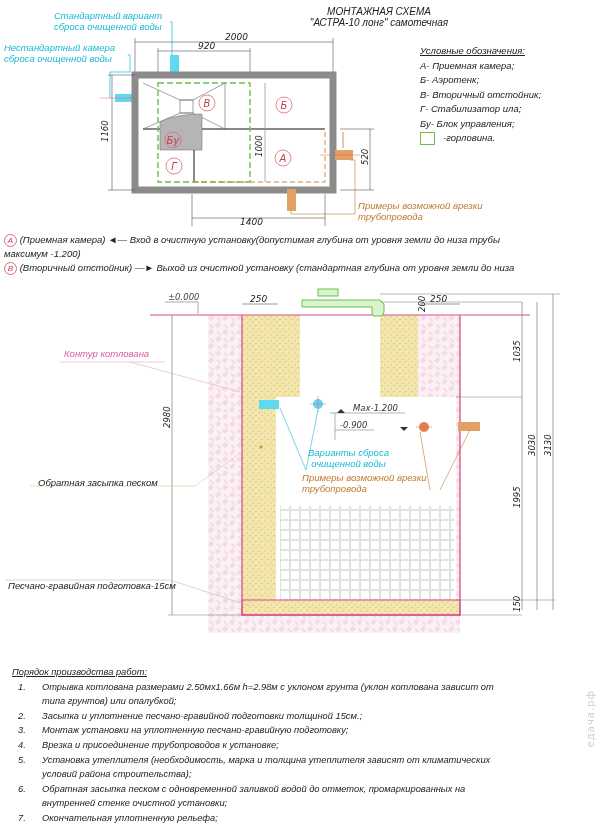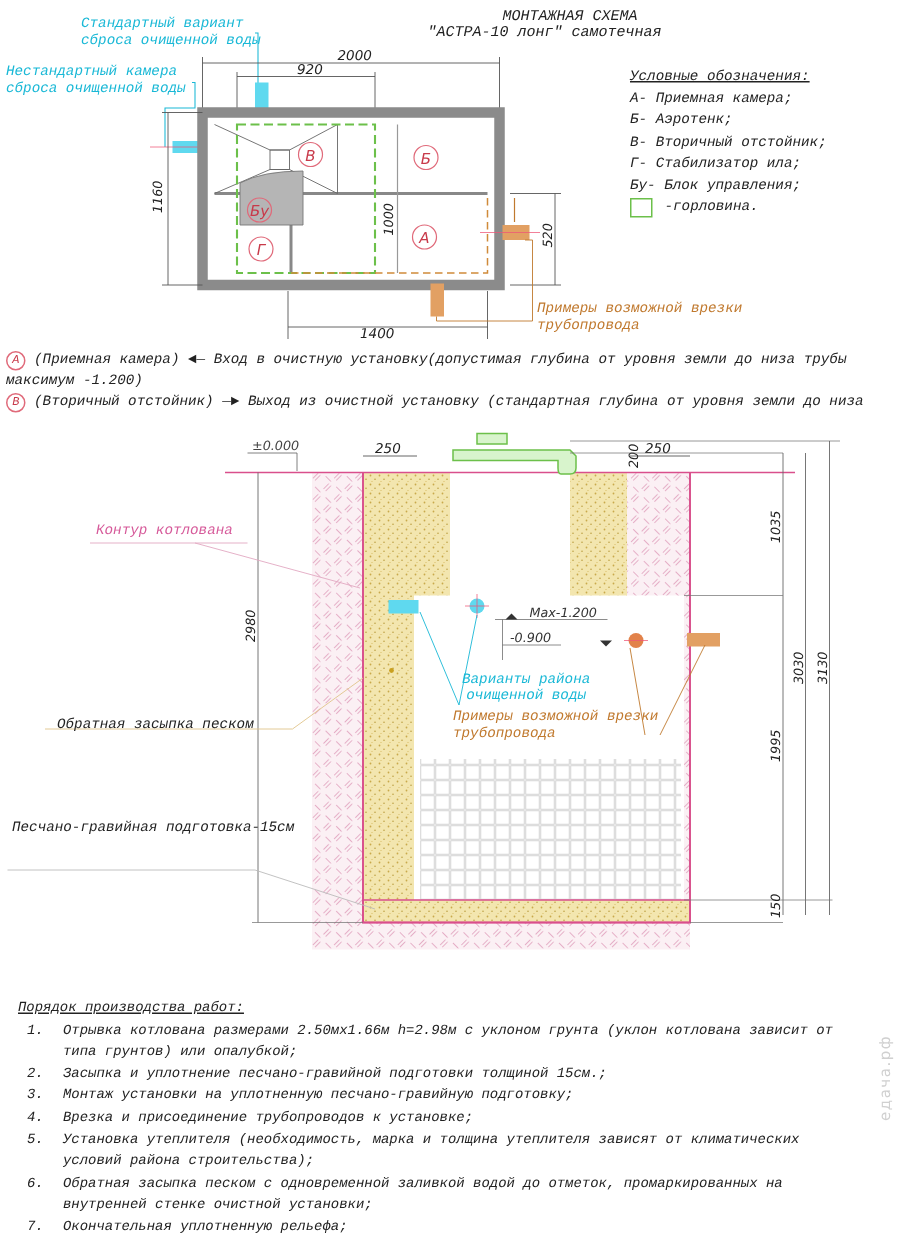--- a/index.html
+++ b/index.html
@@ -1,22 +1,22 @@
 <!DOCTYPE html>
 <html><head>
 <meta charset="utf-8">
 <style>
   html,body{margin:0;padding:0;background:#fff;}
   body{width:600px;height:824px;position:relative;overflow:hidden;font-family:"DejaVu Sans",sans-serif;}
   .abs{position:absolute;}
-  .t{font-family:Liberation Mono, monospace;font-style:italic;font-size:9.5px;color:#222;white-space:nowrap;}
+  .t{font-family:Liberation Sans, sans-serif;font-style:italic;font-size:9.5px;color:#222;white-space:nowrap;}
   .cyan{color:#19b8d6;}
   .pink{color:#d65a9a;}
   .orange{color:#c0792e;}
-  .title{font-size:10px;text-align:right;}
+  .title{font-size:10px;text-align:center;margin-left:24px;}
   .legend div{line-height:14.5px;}
   .notes{font-size:9.3px;color:#222;line-height:14.6px;}
   .notes .row{display:flex;}
   .notes .num{width:24px;flex:none;padding-left:12px;box-sizing:content-box;}
   .watermark{position:absolute;right:4px;top:690px;writing-mode:vertical-rl;transform:rotate(180deg);font-size:10px;color:#d0d0d0;letter-spacing:1px;}
   svg text{font-family:"DejaVu Sans",sans-serif;font-style:italic;}
 </style>
 </head>
 <body>
 
@@ -254,23 +254,23 @@
   <line x1="30" y1="206" x2="195" y2="206" stroke="#e0c48a" stroke-width="0.6"></line>
   <line x1="195" y1="206" x2="242" y2="172" stroke="#e0c48a" stroke-width="0.6"></line>
   <circle cx="261" cy="167" r="1.6" fill="#c9a020"></circle>
 
   <line x1="5" y1="300" x2="170" y2="300" stroke="#bbb" stroke-width="0.6"></line>
   <line x1="170" y1="300" x2="250" y2="326" stroke="#bbb" stroke-width="0.6"></line>
 </svg>
 
 <div class="abs t pink" style="left:64px;top:348px;">Контур котлована</div>
 <div class="abs t" style="left:38px;top:477px;">Обратная засыпка песком</div>
-<div class="abs t" style="left:8px;top:546px;">Песчано-гравийная подготовка-15см</div>
+<div class="abs t" style="left:8px;top:580px;">Песчано-гравийная подготовка-15см</div>
 <div class="abs t cyan" style="left:308px;top:447px;text-align:center;">
-  <div>Варианты района</div>
+  <div>Варианты сброса</div>
   <div>очищенной воды</div>
 </div>
 <div class="abs t orange" style="left:302px;top:472px;">
   <div>Примеры возможной врезки</div>
   <div>трубопровода</div>
 </div>
 
 <div class="abs t notes" style="left:6px;top:665px;">
   <div style="text-decoration:underline;padding-left:6px;">Порядок производства работ:</div>
   <div class="row">

